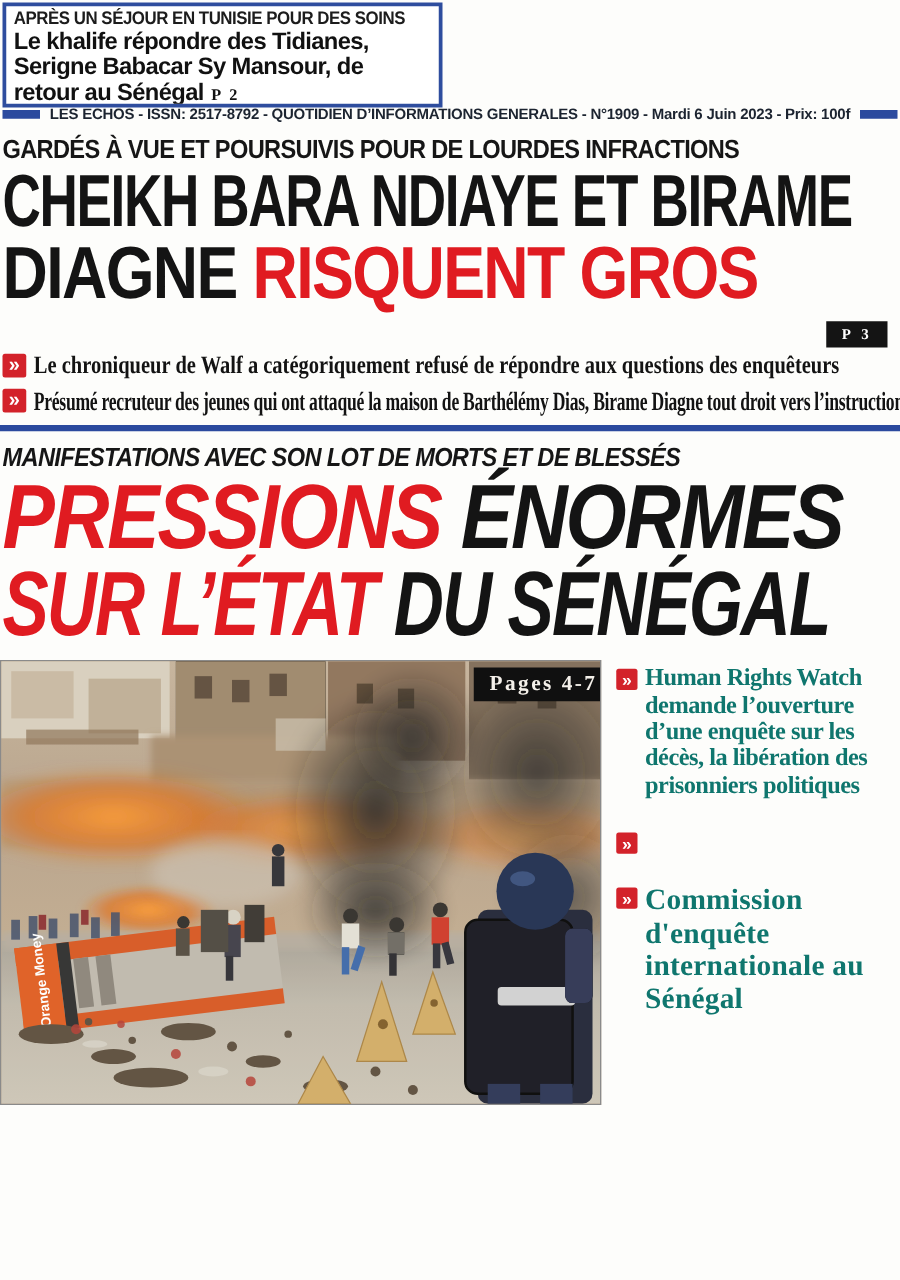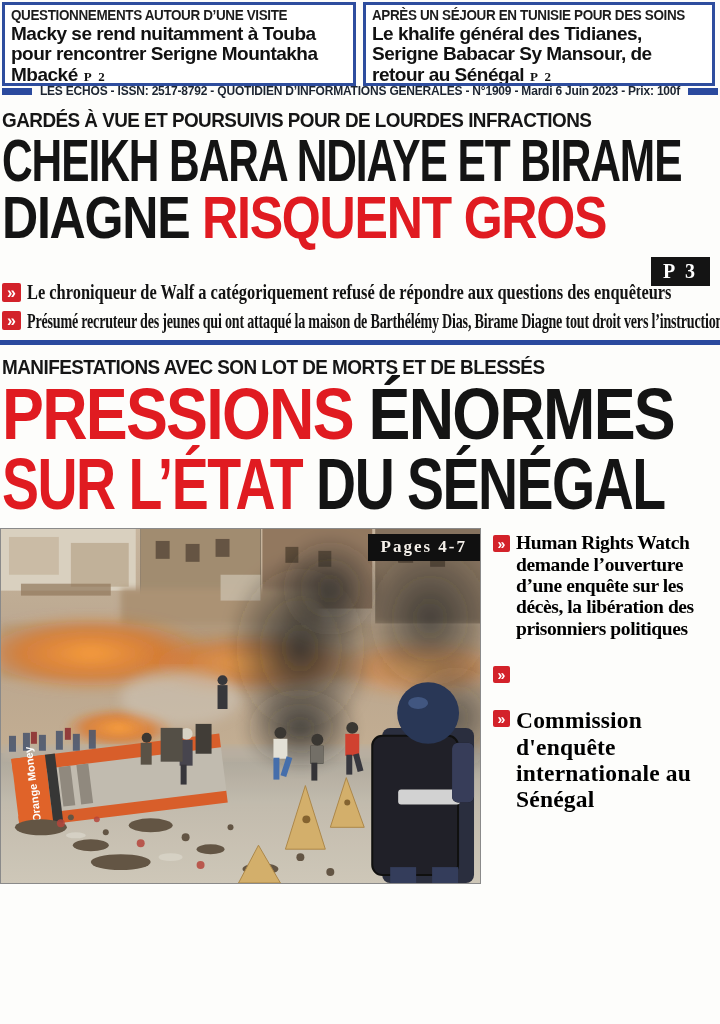--- a/index.html
+++ b/index.html
@@ -32,70 +32,66 @@
   .kicker { font-weight:bold; font-size:21px; letter-spacing:-0.6px; white-space:nowrap;
             transform:scaleX(0.9); transform-origin:left; color:#161616; }
   .lead { padding:4px 0 0 2px; position:relative; }
   .hl1 { position:relative; margin-top:1px; }
   .hl-line { font-weight:bold; font-size:59px; line-height:0.97; letter-spacing:-1.5px; white-space:nowrap;
              transform-origin:left; color:#141414; }
   .hl1-l1 { transform:scaleX(0.72); }
   .hl1-l2 { transform:scaleX(0.85); }
   .red { color:#e01b21; }
   .page-box { position:absolute; right:10px; top:124px; background:#141414; color:#fff;
-              font-family:"Liberation Serif", serif; font-size:20px; font-weight:bold;
+              font-family:"Liberation Serif", serif; font-size:12px; font-weight:bold;
               padding:3px 12px; letter-spacing:3px; }
   .lead-bullets { margin-top:34px; }
   .bullet-row { display:flex; align-items:flex-start; gap:6px; margin-bottom:5px; }
   .chip { background:#d3222a; color:#fff; width:19px; height:19px; min-width:19px; display:flex;
           align-items:center; justify-content:center; font-size:16px; font-weight:bold; line-height:1;
           border-radius:2px; margin-top:2px; }
   .b-text { font-family:"Liberation Serif", serif; font-weight:bold; font-size:20px; white-space:nowrap;
             transform-origin:left; color:#131313; }
   .b1 { transform:scaleX(0.82); }
   .b2 { transform:scaleX(0.67); font-size:21px; letter-spacing:-0.3px; }
 
   .divider { height:5px; background:#2b4a9e; margin:6px 0 10px 0; }
 
   
-  .second { padding-left:2px; }
+  .second { padding-left:2px;font-style:italic; }
   .hl2-l1, .hl2-l2 { font-weight:bold; font-size:73px; line-height:0.95; letter-spacing:-2px;
                      white-space:nowrap; transform-origin:left; color:#141414; }
   .hl2-l1 { transform:scaleX(0.86); }
   .hl2-l2 { transform:scaleX(0.76); }
 
   
   .bottom { display:flex; margin-top:10px; }
   .photo-wrap { position:relative; width:481px; height:356px; border:1px solid #8a8a8a; background:#b9a792; }
   .photo-wrap svg { display:block; width:100%; height:100%; }
   .photo-badge { position:absolute; top:5px; right:0; background:#101010; color:#f4f0ea;
                  font-family:"Liberation Serif", serif; font-size:17px; font-weight:bold;
-                 letter-spacing:2px; padding:3px 13px 4px 13px; }
+                 letter-spacing:2px; padding:3px 2px 4px 13px; }
   .right-col { width:239px; padding:4px 4px 0 12px; }
   .r-item { display:flex; gap:6px; margin-bottom:24px; }
   .r-chip { background:#d3222a; color:#fff; width:17px; height:17px; min-width:17px; display:flex;
             align-items:center; justify-content:center; font-size:14px; font-weight:bold; line-height:1;
             border-radius:2px; margin-top:3px; }
   .r-text { font-family:"Liberation Serif", serif; font-weight:bold; font-size:19.5px; line-height:1.1;
-            letter-spacing:-0.4px; color:#000000; }
+            letter-spacing:-0.4px; color:#0f766e; }
   .r-emph { font-size:23.5px; line-height:1.12; letter-spacing:0.2px; display:block; }
 </style>
 </head>
 <body>
 
 <div class="page">
 
   <div class="teasers">
-    <div class="teaser left">
-      <div class="teaser-kicker">QUESTIONNEMENTS AUTOUR D’UNE VISITE</div>
-      <div class="teaser-title"><span>Macky se rend nuitamment à Touba pour rencontrer Serigne Mountakha Mbacké</span><span class="teaser-page">P 2</span></div>
-    </div>
     <div class="teaser right">
       <div class="teaser-kicker">APRÈS UN SÉJOUR EN TUNISIE POUR DES SOINS</div>
-      <div class="teaser-title"><span>Le khalife général des Tidianes, Serigne Babacar Sy Mansour, de retour au Sénégal</span><span class="teaser-page">P 2</span></div>
+      <div class="teaser-title"><span>Le khalife répondre des Tidianes, Serigne Babacar Sy Mansour, de retour au Sénégal</span><span class="teaser-page">P 2</span></div>
     </div>
   </div>
 
   <div class="info-row">
     <div class="info-bar"></div>
     <div class="info-text">LES ECHOS - ISSN: 2517-8792 - QUOTIDIEN D’INFORMATIONS GENERALES - N°1909 - Mardi 6 Juin 2023 - Prix: 100f</div>
     <div class="info-bar"></div>
   </div>
 
   <div class="lead">

